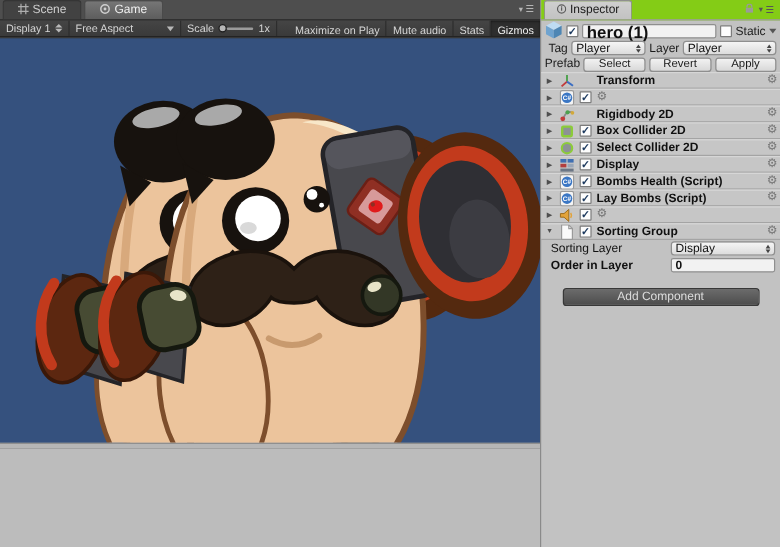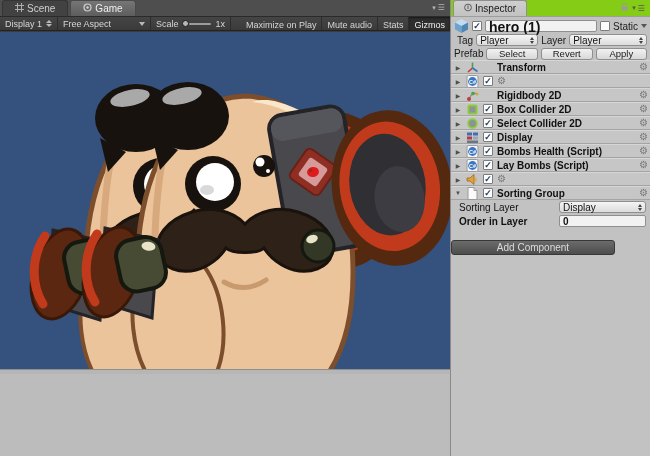--- a/index.html
+++ b/index.html
@@ -66,21 +66,21 @@
   .cbslot { width:12px; flex:none; display:flex; justify-content:center; }
   .cname { font-weight:bold; font-size:10px; color:#111; white-space:nowrap; overflow:hidden; flex:1; }
   .gear { font-size:10px; color:#787878; flex:none; line-height:10px; }
 
   .subrow { display:flex; align-items:center; height:14px; padding:0 4px 0 8px; gap:16px; }
   .subrow .slabel { width:84px; flex:none; }
   .subrow .bold { font-weight:bold; }
   .subrow .ctrl { flex:1; }
   .orderfield { flex:1; font-weight:bold; }
 
-  .addc-wrap { display:flex; margin-top:12px; }
+  .addc-wrap { display:flex; justify-content:center; margin-top:12px; }
   .addc { width:164px; height:15px; background:linear-gradient(#6b6b6b,#4d4d4d); border:1px solid #383838; border-radius:3px;
           color:#dcdcdc; font-size:10px; display:flex; align-items:center; justify-content:center; }
 
   svg text { font-family:"Liberation Sans", sans-serif; }
 </style>
 </head>
 <body>
 
 <div class="game-pane">
   <div class="dtabbar">

